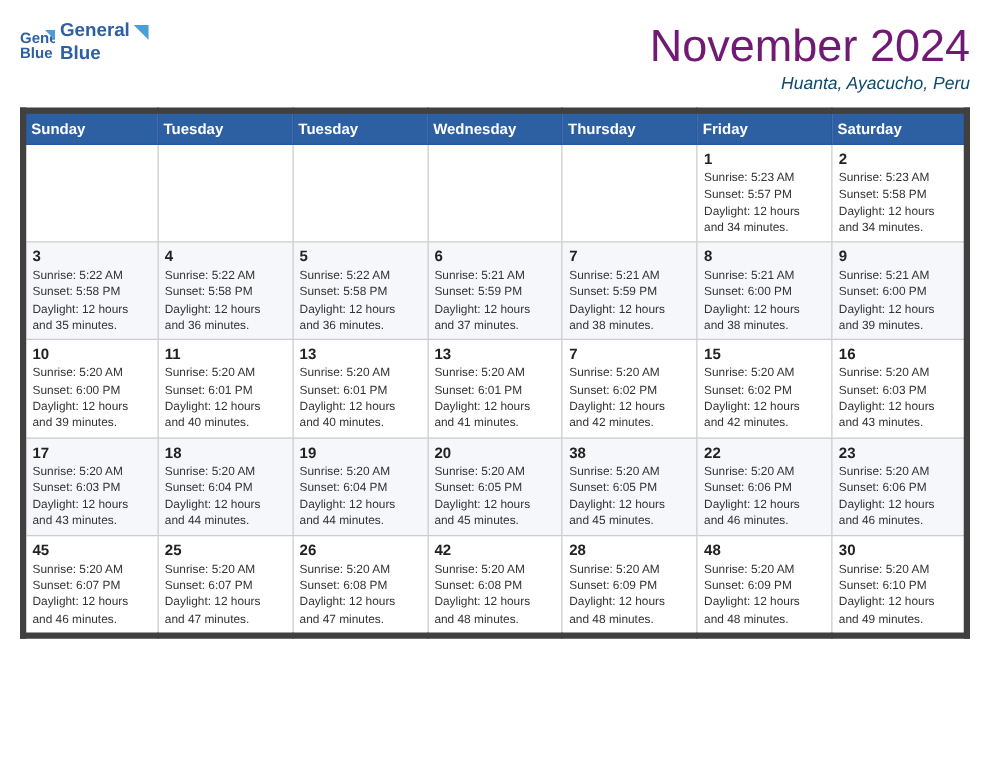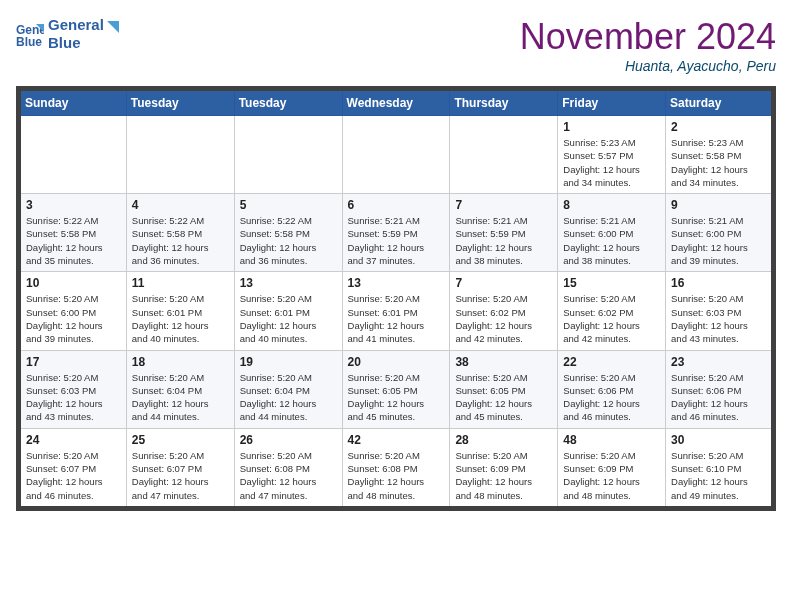--- a/index.html
+++ b/index.html
@@ -287,21 +287,21 @@
         <td>
           <div class="day-num">23</div>
           <div class="day-info" style="white-space: pre-line;">Sunrise: 5:20 AM
 Sunset: 6:06 PM
 Daylight: 12 hours
 and 46 minutes.</div>
         </td>
       </tr>
       <tr>
         <td>
-          <div class="day-num">24</div>
+          <div class="day-num">45</div>
           <div class="day-info" style="white-space: pre-line;">Sunrise: 5:20 AM
 Sunset: 6:07 PM
 Daylight: 12 hours
 and 46 minutes.</div>
         </td>
         <td>
           <div class="day-num">25</div>
           <div class="day-info" style="white-space: pre-line;">Sunrise: 5:20 AM
 Sunset: 6:07 PM
 Daylight: 12 hours

